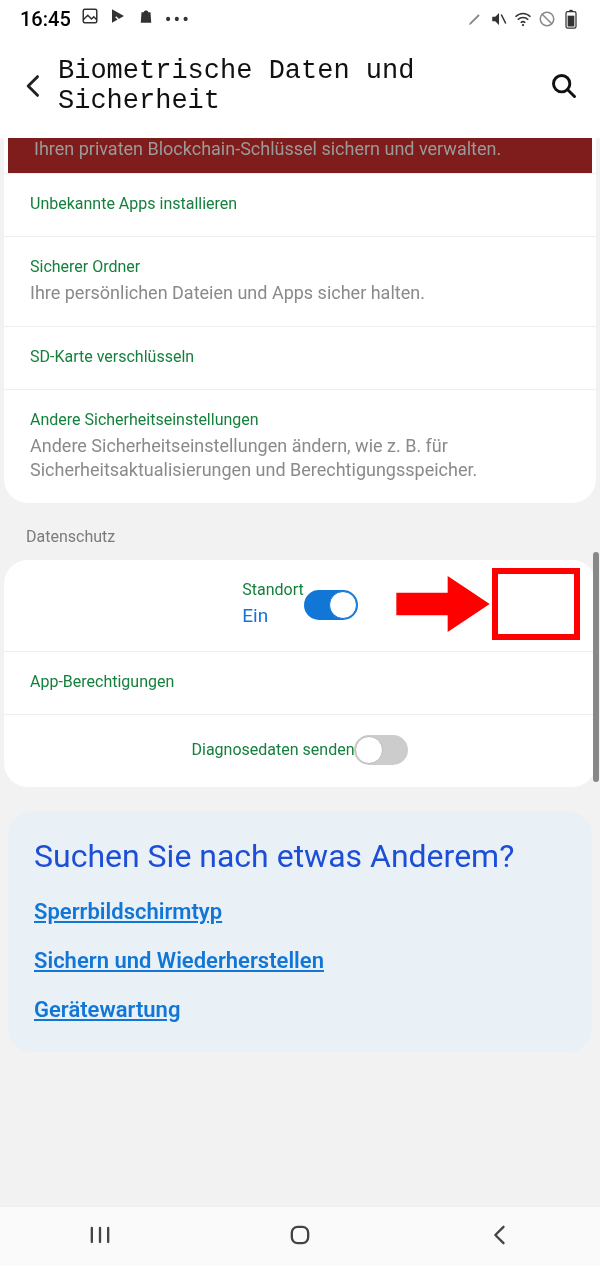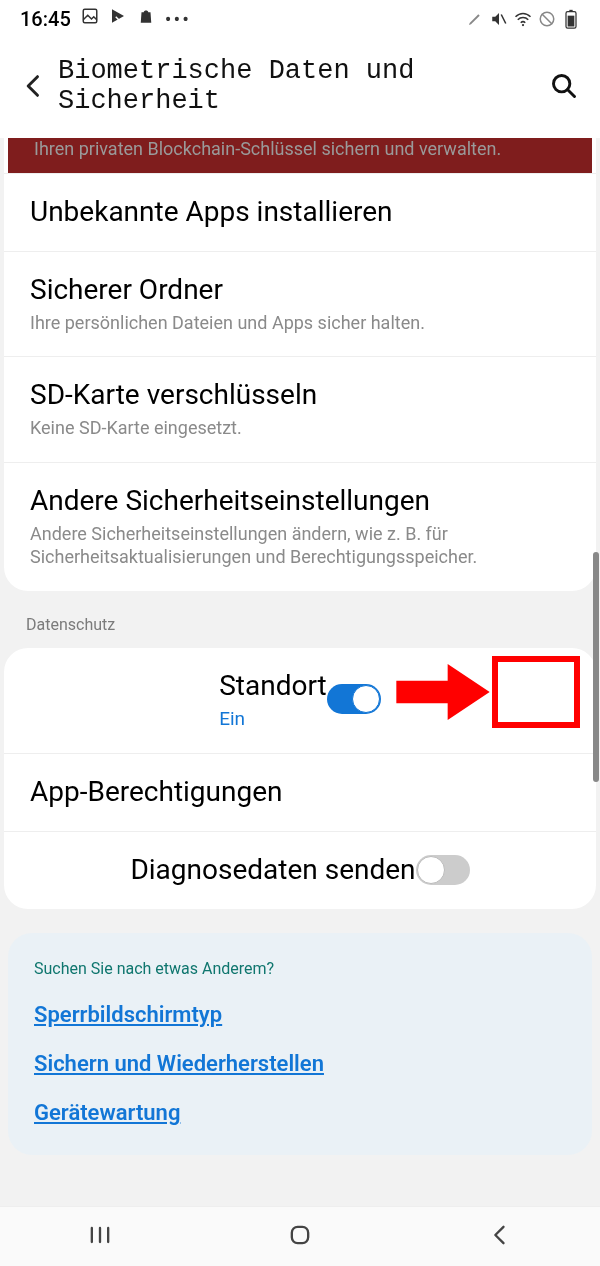--- a/index.html
+++ b/index.html
@@ -56,22 +56,22 @@
     background: #fff;
     margin: 0 4px;
     border-radius: 24px;
   }
   .row {
     padding: 20px 26px 22px 26px;
     border-top: 1px solid #eee;
   }
   .row:first-child { border-top: none; }
   .row-title {
-    font-size: 28px;
-    color: #000000;
+    font-size: 16px;
+    color: #15803d;
     line-height: 1.25;
   }
   .row-sub {
     font-size: 18px;
     color: #8a8a8a;
     padding-top: 4px;
     line-height: 1.3;
   }
   .row-sub.blue { color: #1276d6; font-size: 19px; }
   .row-flex { display:flex; align-items:center; justify-content:center; }
@@ -105,21 +105,21 @@
     width: 94px; height: 56px;
   }
   .arrow svg { width:100%; height:100%; }
 
   .suggestion-card {
     background: #eaf1f6;
     margin: 24px 8px 0 8px;
     border-radius: 24px;
     padding: 26px 26px 30px 26px;
   }
-  .suggestion-title { font-size: 16px; color:#0f766e; }
+  .suggestion-title { font-size: 32px; color:#1d4ed8; }
   .suggestion-link {
     color: #1276d6;
     font-size: 22px;
     font-weight: 600;
     padding-top: 24px;
     display:block;
     text-decoration:underline;
   }
 
   .nav-bar {
@@ -212,21 +212,20 @@
 
   <div class="row">
     <div class="row-title">Unbekannte Apps installieren</div>
   </div>
   <div class="row">
     <div class="row-title">Sicherer Ordner</div>
     <div class="row-sub">Ihre persönlichen Dateien und Apps sicher halten.</div>
   </div>
   <div class="row">
     <div class="row-title">SD-Karte verschlüsseln</div>
-    <div class="row-sub">Keine SD-Karte eingesetzt.</div>
   </div>
   <div class="row">
     <div class="row-title">Andere Sicherheitseinstellungen</div>
     <div class="row-sub">Andere Sicherheitseinstellungen ändern, wie z. B. für Sicherheitsaktualisierungen und Berechtigungsspeicher.</div>
   </div>
 </div>
 
 <div class="section-label">Datenschutz</div>
 
 <div class="card" style="position:relative;">

